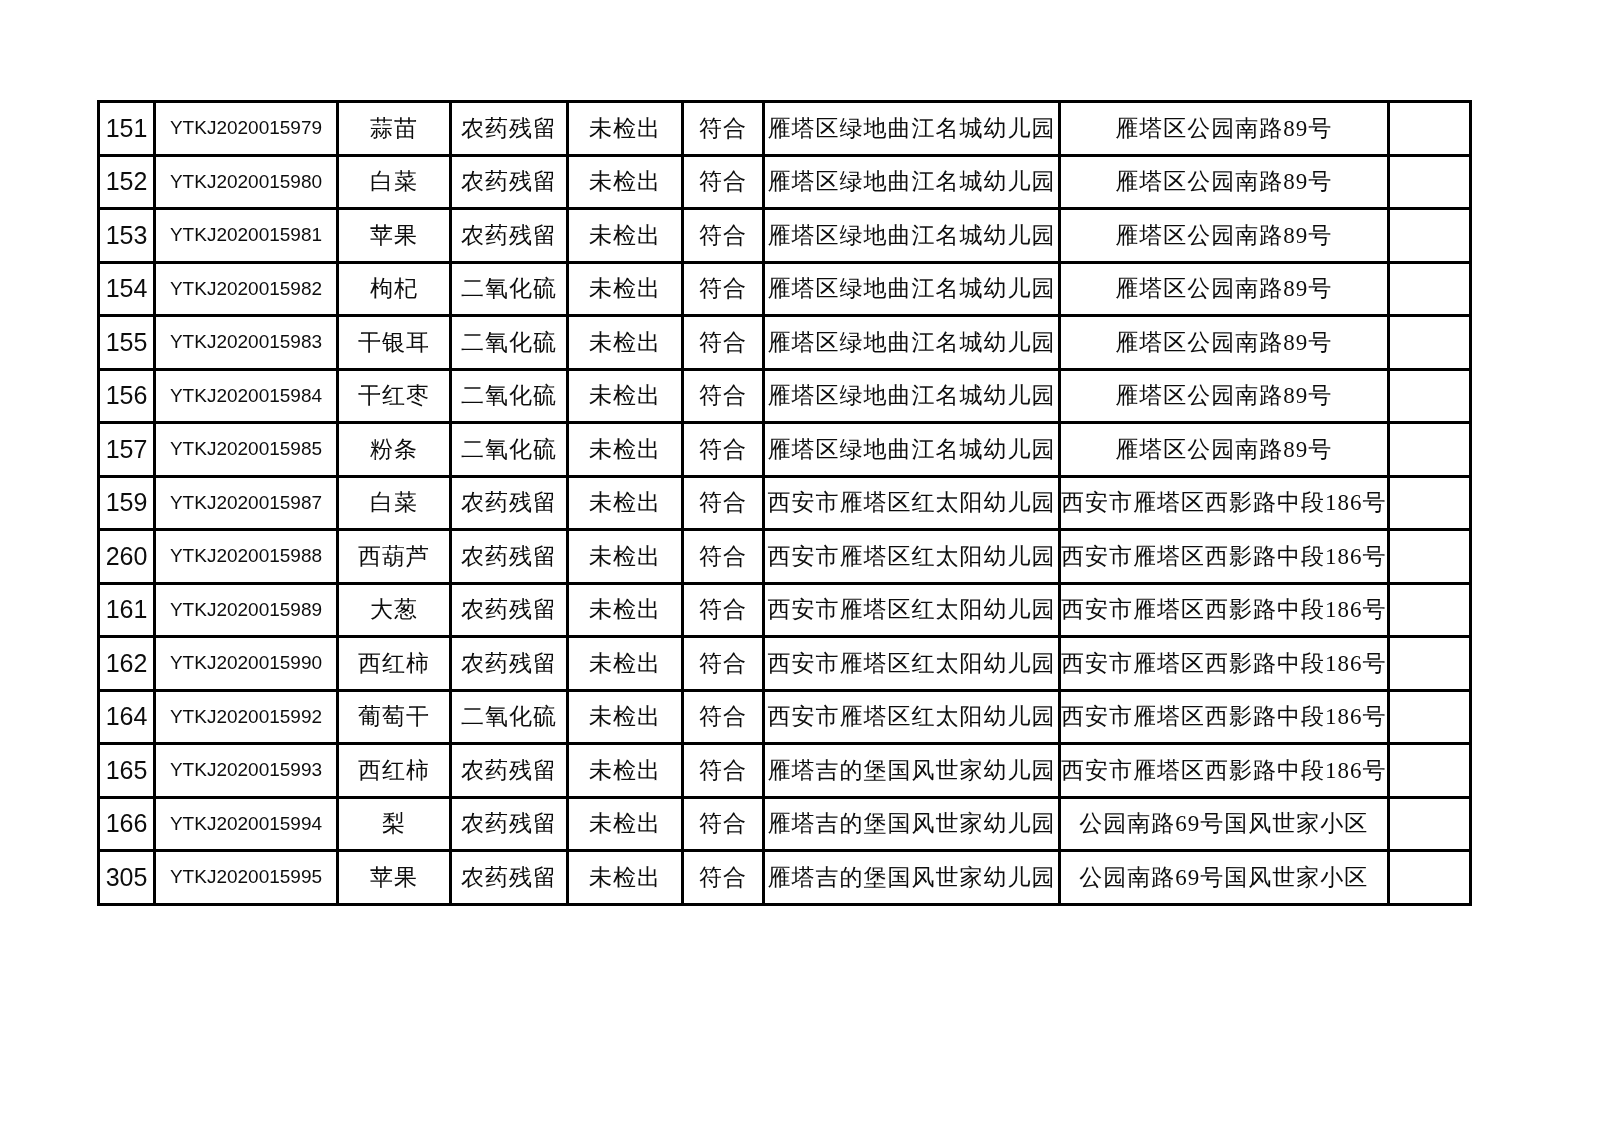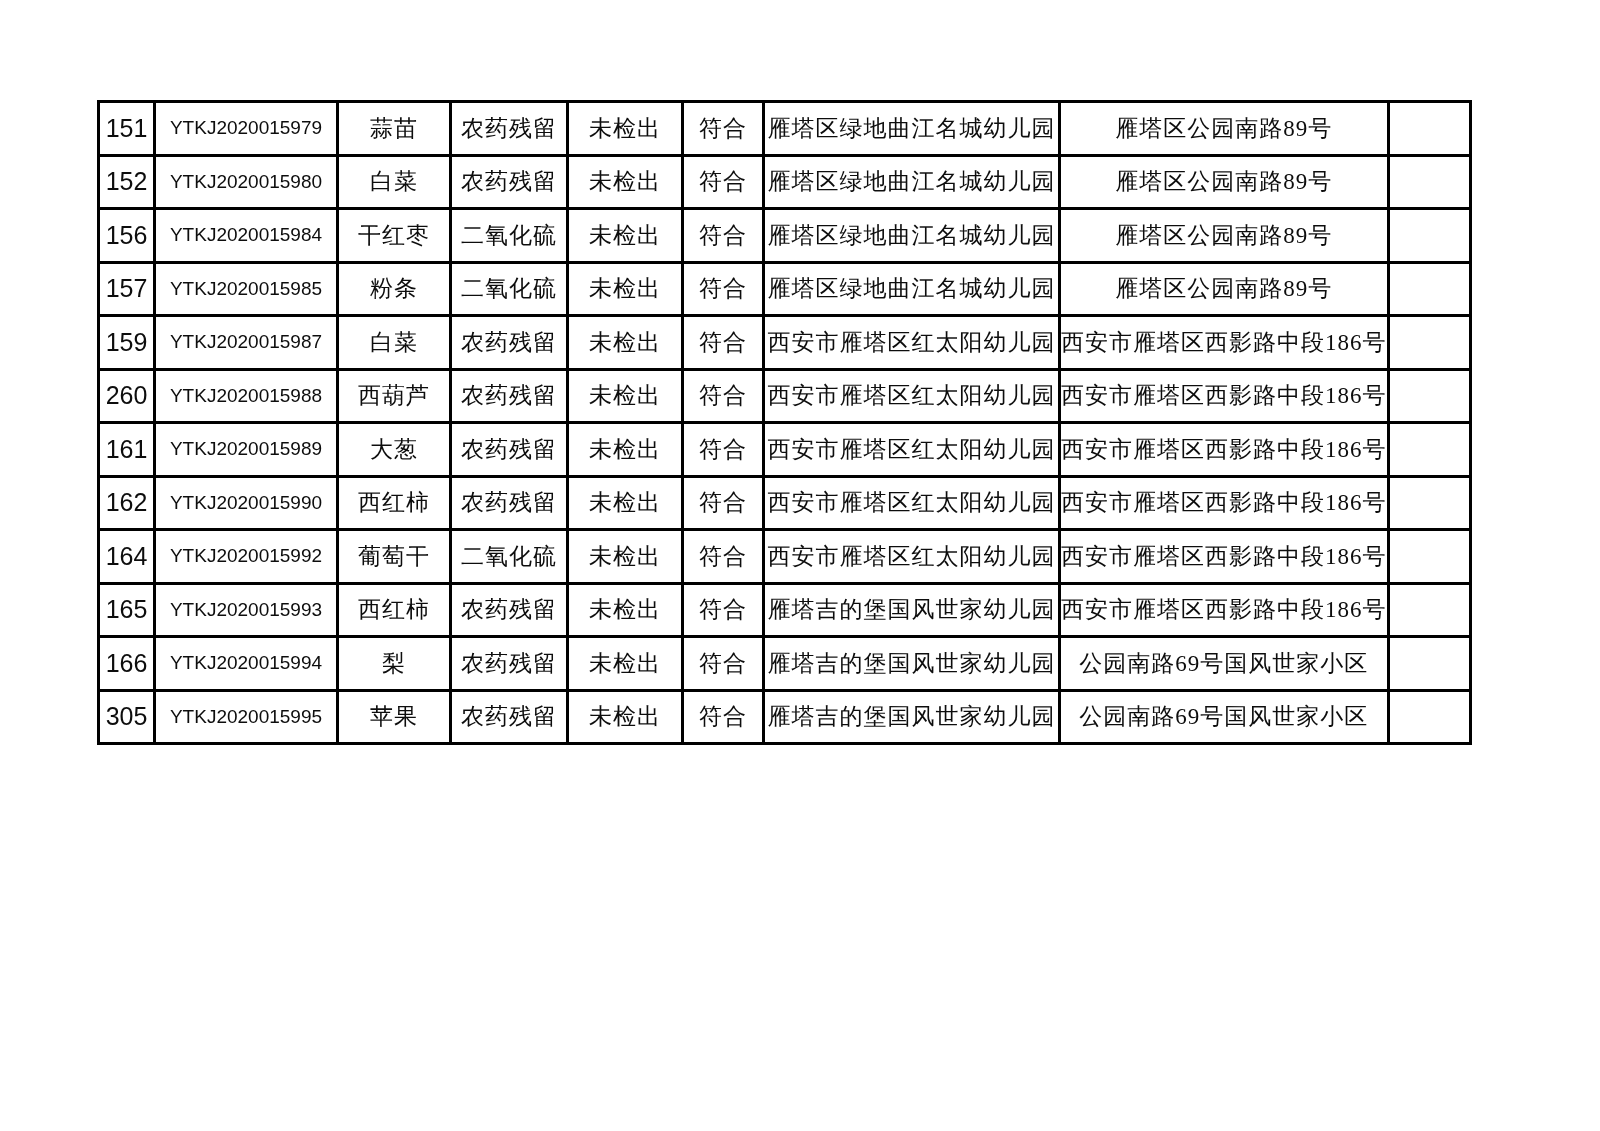--- a/index.html
+++ b/index.html
@@ -87,20 +87,53 @@
           <td class="c-id">YTKJ2020015980</td>
           <td class="c-cjk">白菜</td>
           <td class="c-cjk">农药残留</td>
           <td class="c-cjk">未检出</td>
           <td class="c-cjk">符合</td>
           <td class="c-cjk">雁塔区绿地曲江名城幼儿园</td>
           <td class="c-cjk">雁塔区公园南路89号</td>
           <td class="c-note"></td>
         </tr>
         <tr>
+          <td class="c-num">153</td>
+          <td class="c-id">YTKJ2020015981</td>
+          <td class="c-cjk">苹果</td>
+          <td class="c-cjk">农药残留</td>
+          <td class="c-cjk">未检出</td>
+          <td class="c-cjk">符合</td>
+          <td class="c-cjk">雁塔区绿地曲江名城幼儿园</td>
+          <td class="c-cjk">雁塔区公园南路89号</td>
+          <td class="c-note"></td>
+        </tr>
+        <tr>
+          <td class="c-num">154</td>
+          <td class="c-id">YTKJ2020015982</td>
+          <td class="c-cjk">枸杞</td>
+          <td class="c-cjk">二氧化硫</td>
+          <td class="c-cjk">未检出</td>
+          <td class="c-cjk">符合</td>
+          <td class="c-cjk">雁塔区绿地曲江名城幼儿园</td>
+          <td class="c-cjk">雁塔区公园南路89号</td>
+          <td class="c-note"></td>
+        </tr>
+        <tr>
+          <td class="c-num">155</td>
+          <td class="c-id">YTKJ2020015983</td>
+          <td class="c-cjk">干银耳</td>
+          <td class="c-cjk">二氧化硫</td>
+          <td class="c-cjk">未检出</td>
+          <td class="c-cjk">符合</td>
+          <td class="c-cjk">雁塔区绿地曲江名城幼儿园</td>
+          <td class="c-cjk">雁塔区公园南路89号</td>
+          <td class="c-note"></td>
+        </tr>
+        <tr>
           <td class="c-num">156</td>
           <td class="c-id">YTKJ2020015984</td>
           <td class="c-cjk">干红枣</td>
           <td class="c-cjk">二氧化硫</td>
           <td class="c-cjk">未检出</td>
           <td class="c-cjk">符合</td>
           <td class="c-cjk">雁塔区绿地曲江名城幼儿园</td>
           <td class="c-cjk">雁塔区公园南路89号</td>
           <td class="c-note"></td>
         </tr>

